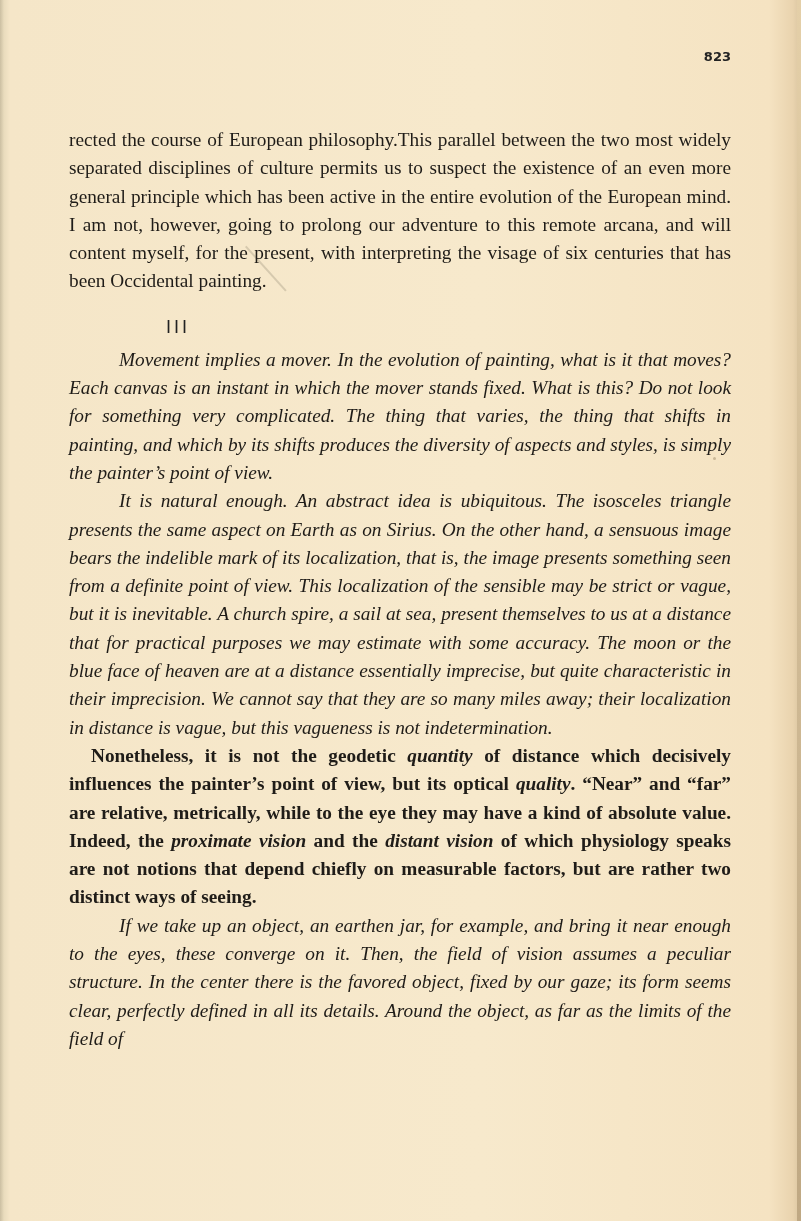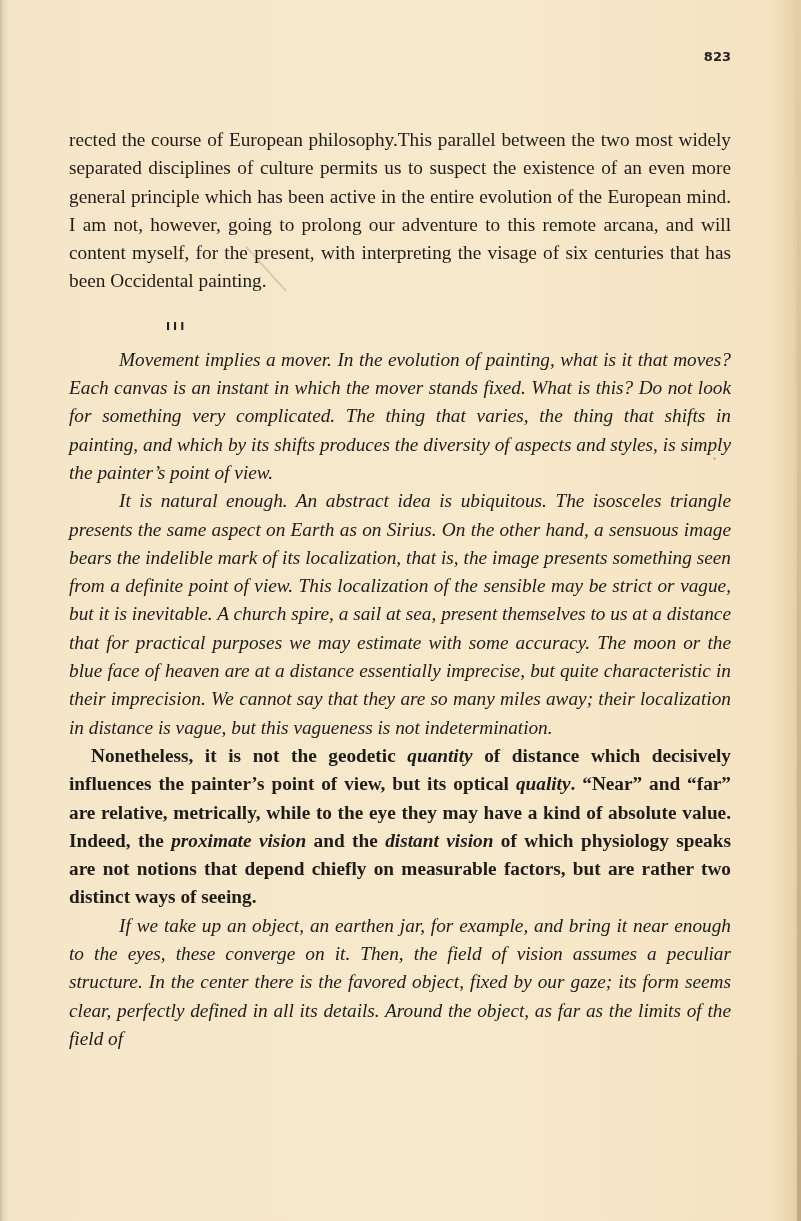--- a/index.html
+++ b/index.html
@@ -25,21 +25,21 @@
   .page-number { position: absolute; right: 0; top: 0; font-size: 13px; letter-spacing: 0; }
   .body-text {
     position: absolute; left: 69px; top: 88px; width: 662px;
     font-family: "Liberation Serif", serif; font-size: 19.3px; line-height: 28.3px;
     color: #1f1c18; text-align: justify; margin-top: 38px;
   }
   .body-text p { margin: 0; text-align: justify; }
   .indent { text-indent: 50px; font-style: italic; }
   .indent-small { text-indent: 22px; font-weight: bold; }
   .section-mark {
-    font-family: "DejaVu Sans", sans-serif; font-weight: bold; font-size: 11px;
+    font-family: "DejaVu Sans", sans-serif; font-weight: normal; font-size: 17px;
     letter-spacing: 3px; margin: 19px 0 7px 97px; line-height: 24px;
     color: #222;
   }
   .ghost-line {
     position: absolute; left: 245px; top: 247px; width: 2px; height: 60px;
     background: rgba(120,110,90,0.25); transform: rotate(-42deg); transform-origin: top left;
   }
   .speck { position: absolute; width: 3px; height: 3px; border-radius: 50%; background: rgba(120,100,70,0.35); }
 </style>
 </head>

